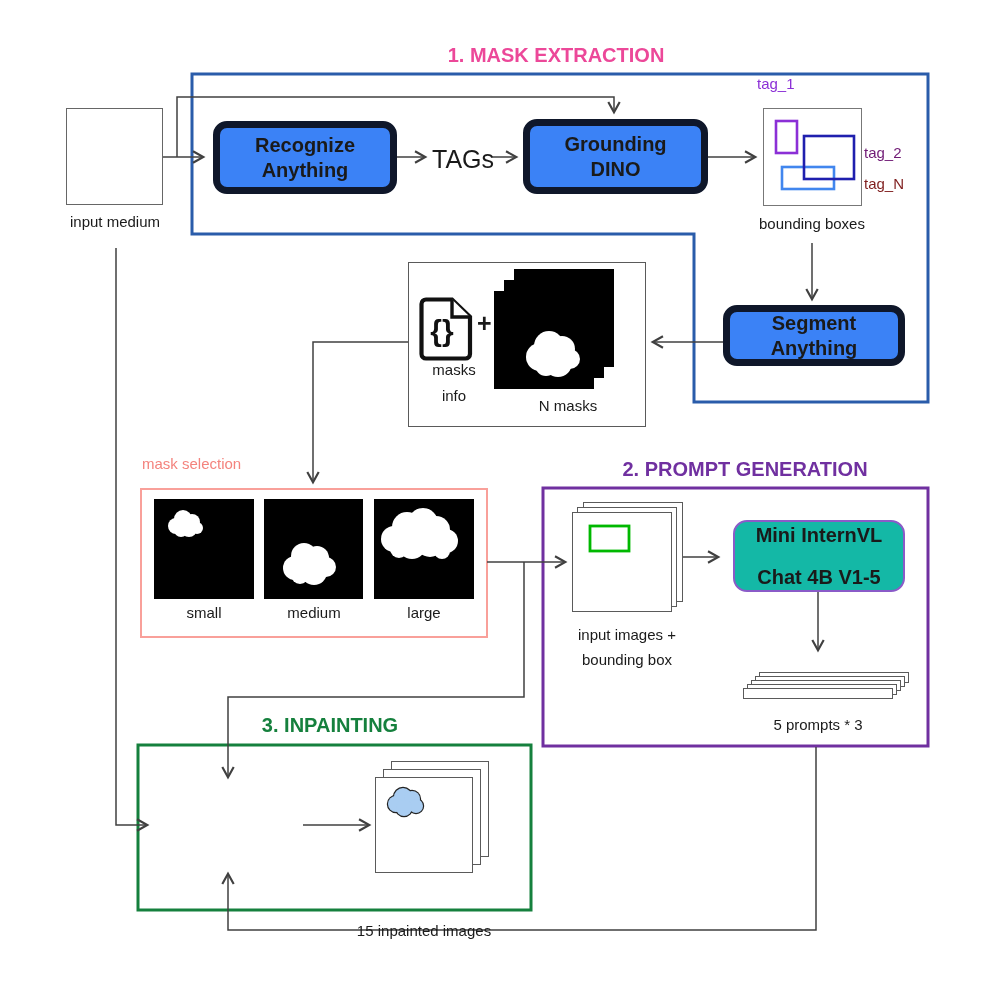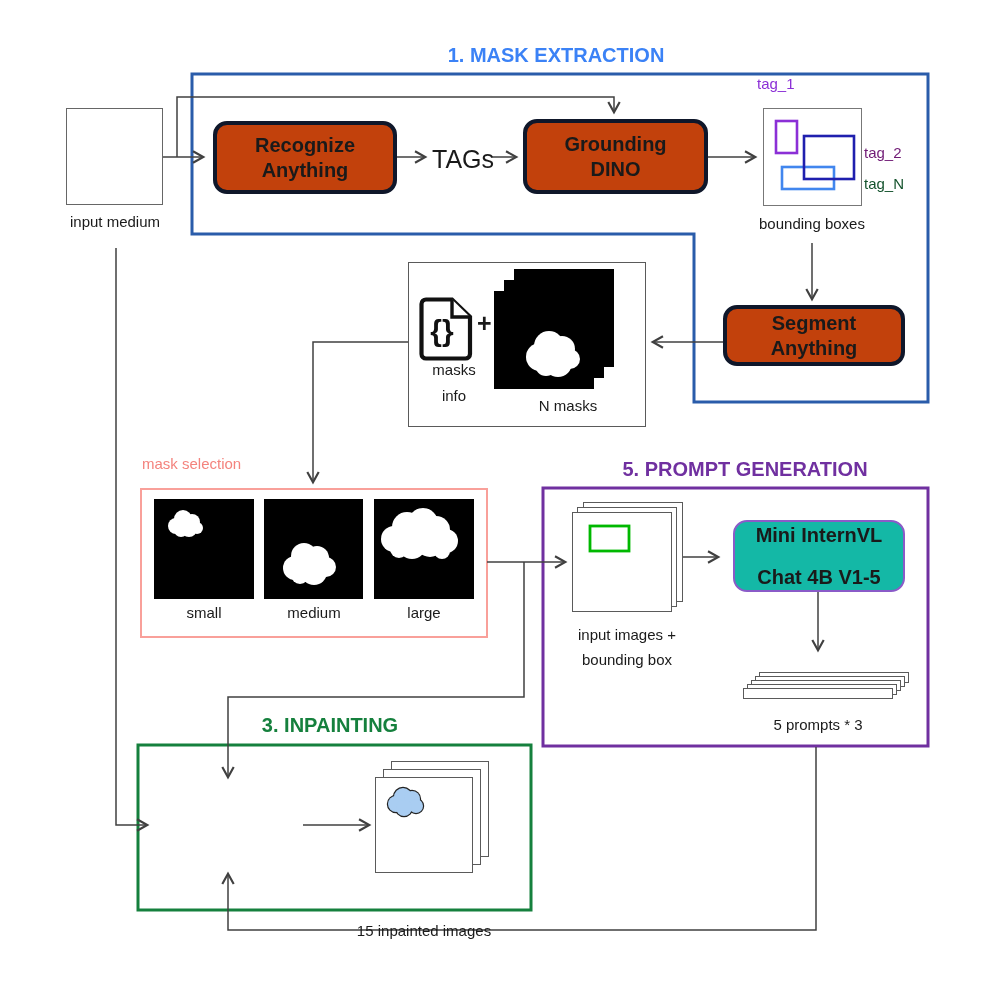--- a/index.html
+++ b/index.html
@@ -7,21 +7,21 @@
     position:relative;width:1000px;height:984px;background:#ffffff;
     font-family:"Liberation Sans",sans-serif;color:#1a1a1a;overflow:hidden;
   }
   .abs{position:absolute;}
   svg{display:block;}
   .node{
     position:absolute;display:flex;flex-direction:column;align-items:center;justify-content:center;
     font-weight:bold;font-size:20px;line-height:25px;text-align:center;border-radius:14px;
     box-sizing:border-box;
   }
-  .node-blue{background:#c2410c;border:4px solid #0f172a;}
+  .node-blue{background:#3b82f6;border:7px solid #0f172a;}
   .node-purple{background:#14b8a6;border:2px solid #8a5bc8;gap:17px;}
   .node-green{background:#eaf8e6;border:1.5px solid #2f7d3b;}
   .stage-title{position:absolute;font-weight:bold;font-size:20px;white-space:nowrap;transform:translateX(-50%);}
   .lbl{position:absolute;font-size:15px;white-space:nowrap;}
   .lbl-c{transform:translateX(-50%);text-align:center;}
   .page{position:absolute;background:#ffffff;border:1.4px solid #5a5a5a;box-sizing:border-box;}
   .bar{position:absolute;background:#ffffff;border:1.3px solid #5a5a5a;box-sizing:border-box;width:150px;height:11px;}
   .blacksq{position:absolute;background:#000;}
   .whitebox{position:absolute;background:#fff;border:1.5px solid #5a5a5a;box-sizing:border-box;}
 </style>
@@ -57,22 +57,22 @@
       <path d="M487,562 H565" marker-end="url(#arr)"></path>
       <path d="M524,562 V697 H228 V777" marker-end="url(#arr)"></path>
       <path d="M116,248 V825 H147" marker-end="url(#arr)"></path>
       <path d="M303,825 H369" marker-end="url(#arr)"></path>
       <path d="M683,557 H718" marker-end="url(#arr)"></path>
       <path d="M818,592 V650" marker-end="url(#arr)"></path>
       <path d="M816,747 V930 H228 V874" marker-end="url(#arr)"></path>
     </g>
   </svg>
 
-  <div class="stage-title" style="left:556px;top:44px;color:#3b82f6;">1. MASK EXTRACTION</div>
-  <div class="stage-title" style="left:745px;top:458px;color:#7030a0;">5. PROMPT GENERATION</div>
+  <div class="stage-title" style="left:556px;top:44px;color:#ec4899;">1. MASK EXTRACTION</div>
+  <div class="stage-title" style="left:745px;top:458px;color:#7030a0;">2. PROMPT GENERATION</div>
   <div class="stage-title" style="left:330px;top:714px;color:#15803d;">3. INPAINTING</div>
 
   <div class="whitebox" style="left:66px;top:108px;width:97px;height:97px;border-color:#666;"></div>
   <div class="lbl lbl-c" style="left:115px;top:213px;">input medium</div>
 
   <div class="node node-blue" style="left:213px;top:121px;width:184px;height:73px;">
     <span>Recognize</span>
     <span>Anything</span>
   </div>
   <div class="lbl" style="left:432px;top:145px;font-size:25px;">TAGs</div>
@@ -87,21 +87,21 @@
 
   <div class="whitebox" style="left:763px;top:108px;width:99px;height:98px;border-color:#777;">
     <svg width="99" height="98" viewBox="0 0 99 98">
       <rect x="12" y="12" width="21" height="32" fill="none" stroke="#8b2fd6" stroke-width="2.6"></rect>
       <rect x="18" y="58" width="52" height="22" fill="none" stroke="#4186ee" stroke-width="2.6"></rect>
       <rect x="40" y="27" width="50" height="43" fill="none" stroke="#1f1fae" stroke-width="2.6"></rect>
     </svg>
   </div>
   <div class="lbl" style="left:757px;top:75px;color:#8b2fd6;">tag_1</div>
   <div class="lbl" style="left:864px;top:144px;color:#701a75;">tag_2</div>
-  <div class="lbl" style="left:864px;top:175px;color:#14532d;">tag_N</div>
+  <div class="lbl" style="left:864px;top:175px;color:#7f1d1d;">tag_N</div>
   <div class="lbl lbl-c" style="left:812px;top:215px;">bounding boxes</div>
 
   <div class="whitebox" style="left:408px;top:262px;width:238px;height:165px;">
 
     <svg class="abs" style="left:10px;top:34px;" width="54" height="64" viewBox="0 0 54 64">
       <path d="M7,2.5 H33 L51,20 V57 a4.5,4.5 0 0 1 -4.5,4.5 H7 a4.5,4.5 0 0 1 -4.5,-4.5 V7 a4.5,4.5 0 0 1 4.5,-4.5 Z" fill="#fff" stroke="#111" stroke-width="4.2"></path>
       <path d="M33,2.5 V20 H51" fill="#fff" stroke="#111" stroke-width="3.4"></path>
       <text x="23" y="44" text-anchor="middle" font-size="30" font-weight="bold" font-family="Liberation Sans, sans-serif" fill="#111">{}</text>
     </svg>
     <div class="abs" style="left:68px;top:46px;font-size:25px;font-weight:bold;">+</div>

